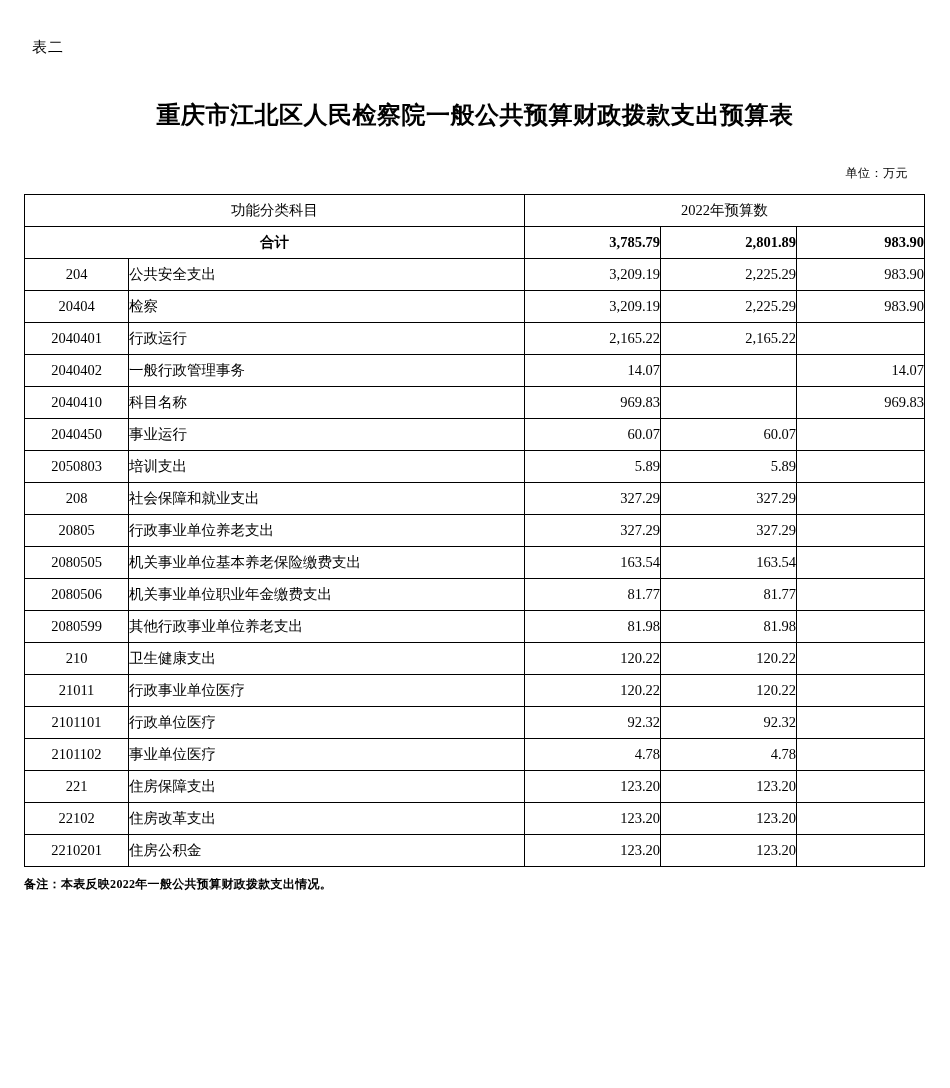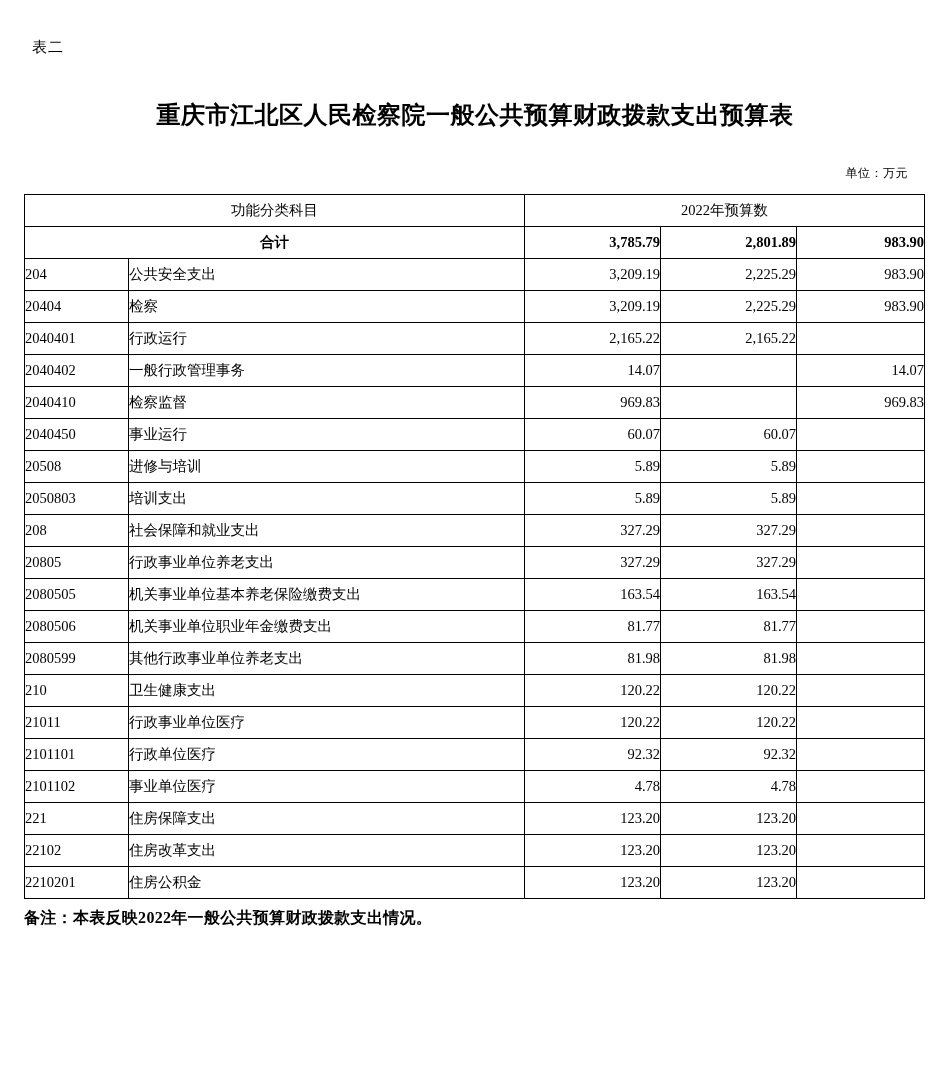--- a/index.html
+++ b/index.html
@@ -65,21 +65,21 @@
     font-size: 16.5px;
     height: 48px;
   }
   .hdr-sub {
     text-align: center;
     font-size: 16px;
     height: 40px;
   }
   td.code {
     padding-left: 6px;
-    text-align: left;
+    text-align: center;
     font-size: 14.5px;
   }
   td.name {
     padding-left: 16px;
     text-align: left;
     font-size: 14.5px;
   }
   td.num {
     text-align: right;
     padding-right: 8px;
@@ -88,21 +88,21 @@
   tr.total td {
     font-weight: bold;
   }
   td.total-label {
     text-align: center;
     font-weight: bold;
     font-size: 15px;
   }
   .note {
     margin-top: 9px;
-    font-size: 16px;
+    font-size: 12px;
     font-weight: bold;
     letter-spacing: 0.3px;
   }
   .col-code { width: 104px; }
   .col-name { width: 396px; }
   .col-total { width: 136px; }
   .col-basic { width: 136px; }
   .col-project { width: 128px; }
 </style>
 </head>
@@ -160,40 +160,33 @@
         </tr>
         <tr>
           <td class="code">2040402</td>
           <td class="name">一般行政管理事务</td>
           <td class="num">14.07</td>
           <td class="num"></td>
           <td class="num">14.07</td>
         </tr>
         <tr>
           <td class="code">2040410</td>
-          <td class="name">检察监督</td>
+          <td class="name">科目名称</td>
           <td class="num">969.83</td>
           <td class="num"></td>
           <td class="num">969.83</td>
         </tr>
         <tr>
           <td class="code">2040450</td>
           <td class="name">事业运行</td>
           <td class="num">60.07</td>
           <td class="num">60.07</td>
           <td class="num"></td>
         </tr>
         <tr>
-          <td class="code">20508</td>
-          <td class="name">进修与培训</td>
-          <td class="num">5.89</td>
-          <td class="num">5.89</td>
-          <td class="num"></td>
-        </tr>
-        <tr>
           <td class="code">2050803</td>
           <td class="name">培训支出</td>
           <td class="num">5.89</td>
           <td class="num">5.89</td>
           <td class="num"></td>
         </tr>
         <tr>
           <td class="code">208</td>
           <td class="name">社会保障和就业支出</td>
           <td class="num">327.29</td>

